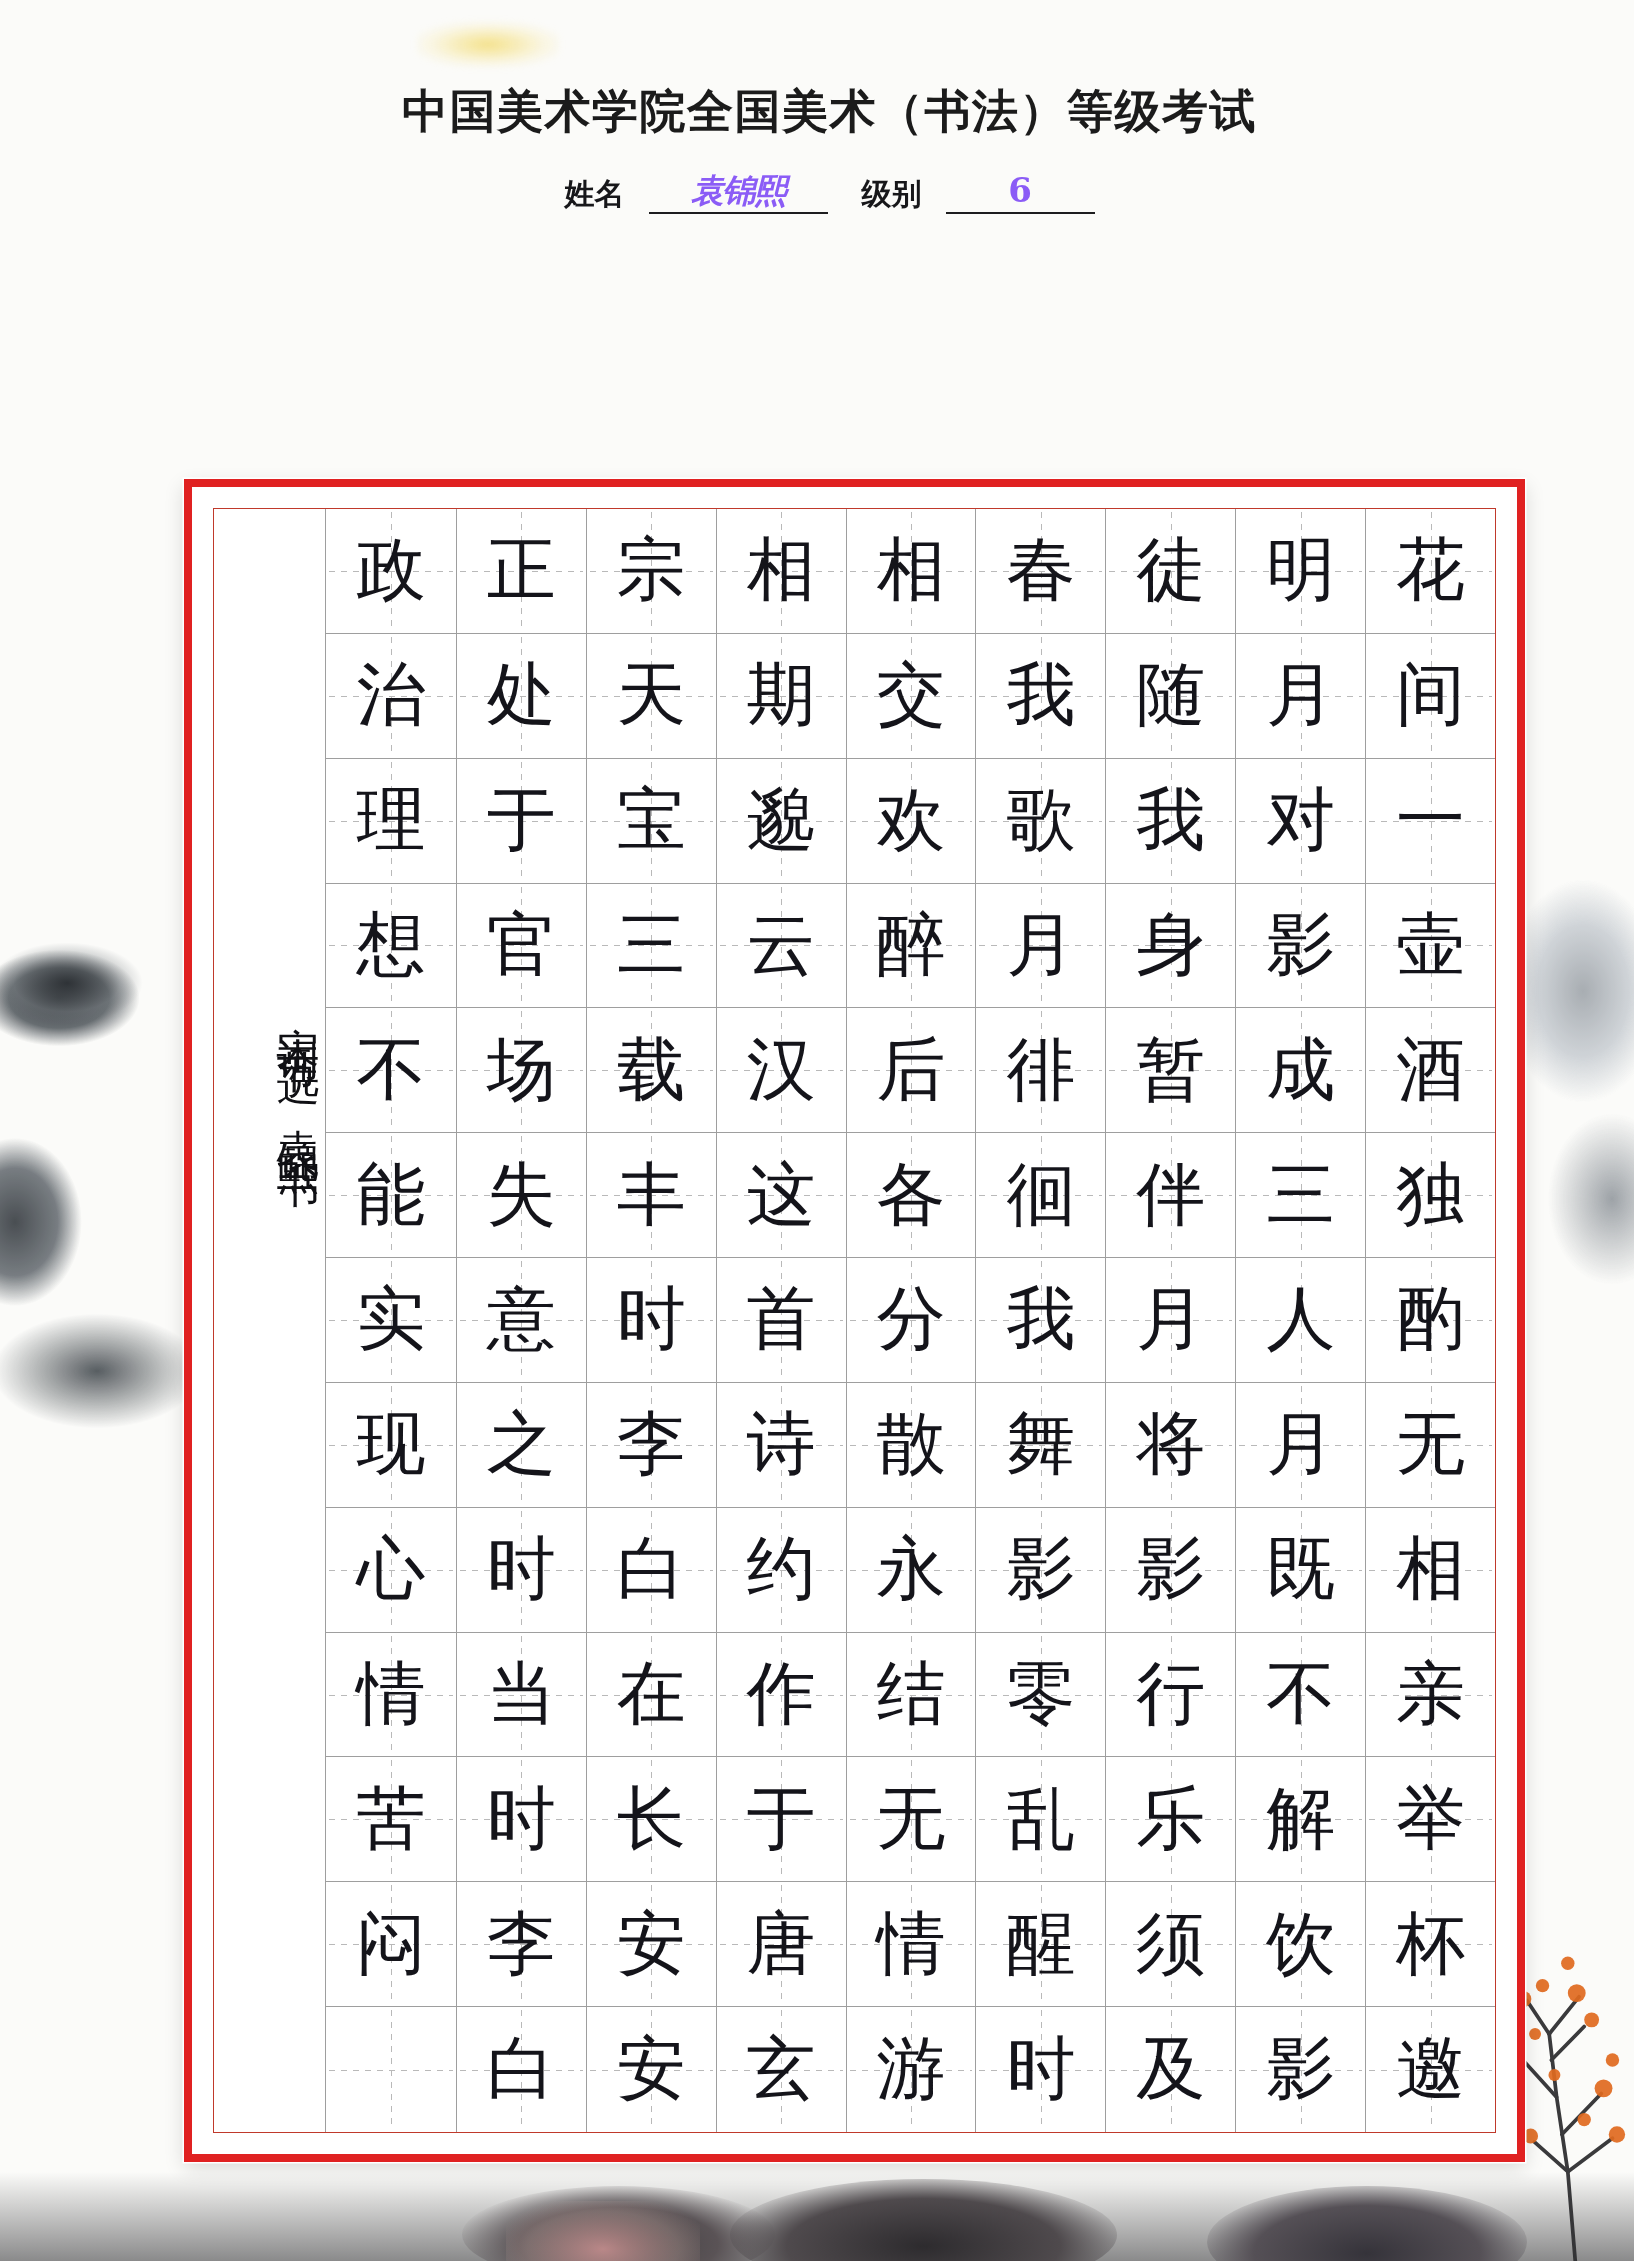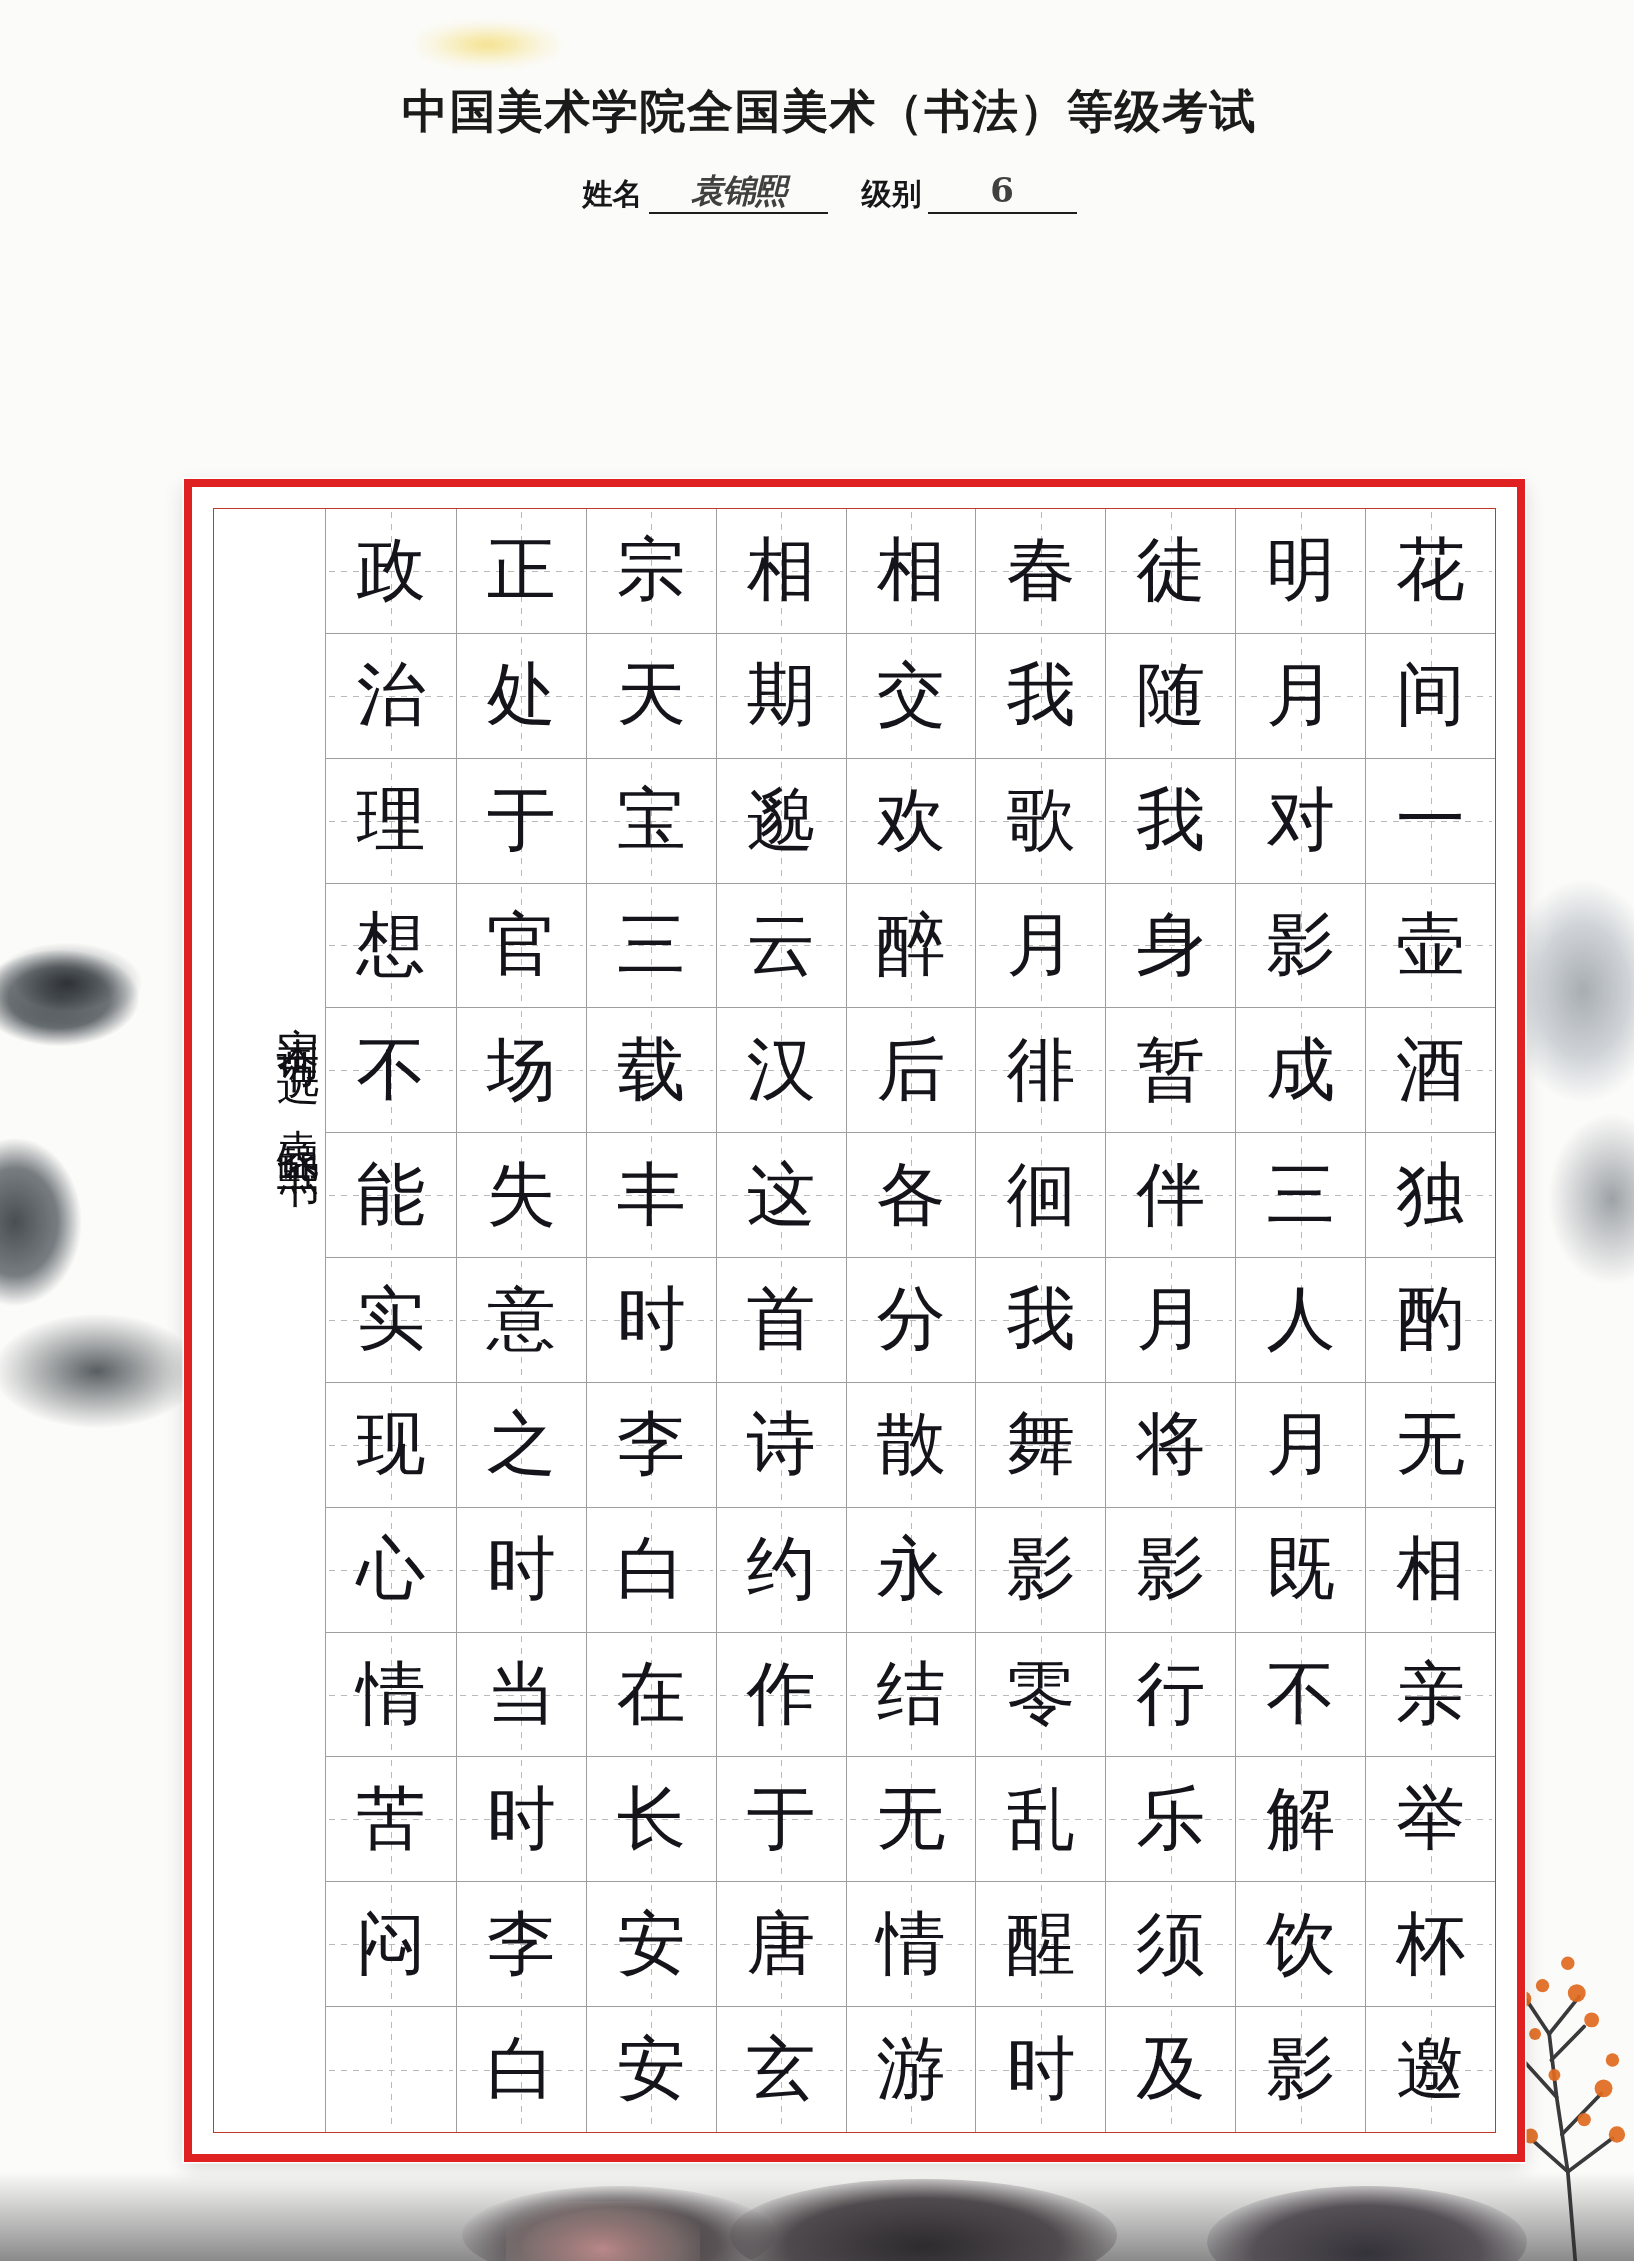--- a/index.html
+++ b/index.html
@@ -147,35 +147,35 @@
     margin-top: 39px;
     display: flex;
     justify-content: center;
     align-items: flex-end;
     gap: 34px;
     font-family: "DejaVu Serif", "Liberation Serif", serif;
   }
   .field {
     display: flex;
     align-items: flex-end;
-    gap: 6px;
+    gap: 24px;
   }
   .field-label {
     font-size: 30px;
     font-weight: bold;
     color: #17171a;
     line-height: 1;
     padding-bottom: 4.5px;
   }
   .field-value {
     min-width: 179px;
     border-bottom: 2.2px solid #1d1d1f;
     text-align: center;
     font-size: 33px;
-    color: #404040;
+    color: #8b5cf6;
     line-height: 1.05;
     padding-bottom: 3px;
     font-family: "DejaVu Serif", "Liberation Serif", serif;
     font-style: italic;
     font-weight: bold;
     letter-spacing: -1.5px;
   }
   .field-value.level {
     min-width: 149px;
     font-style: normal;

